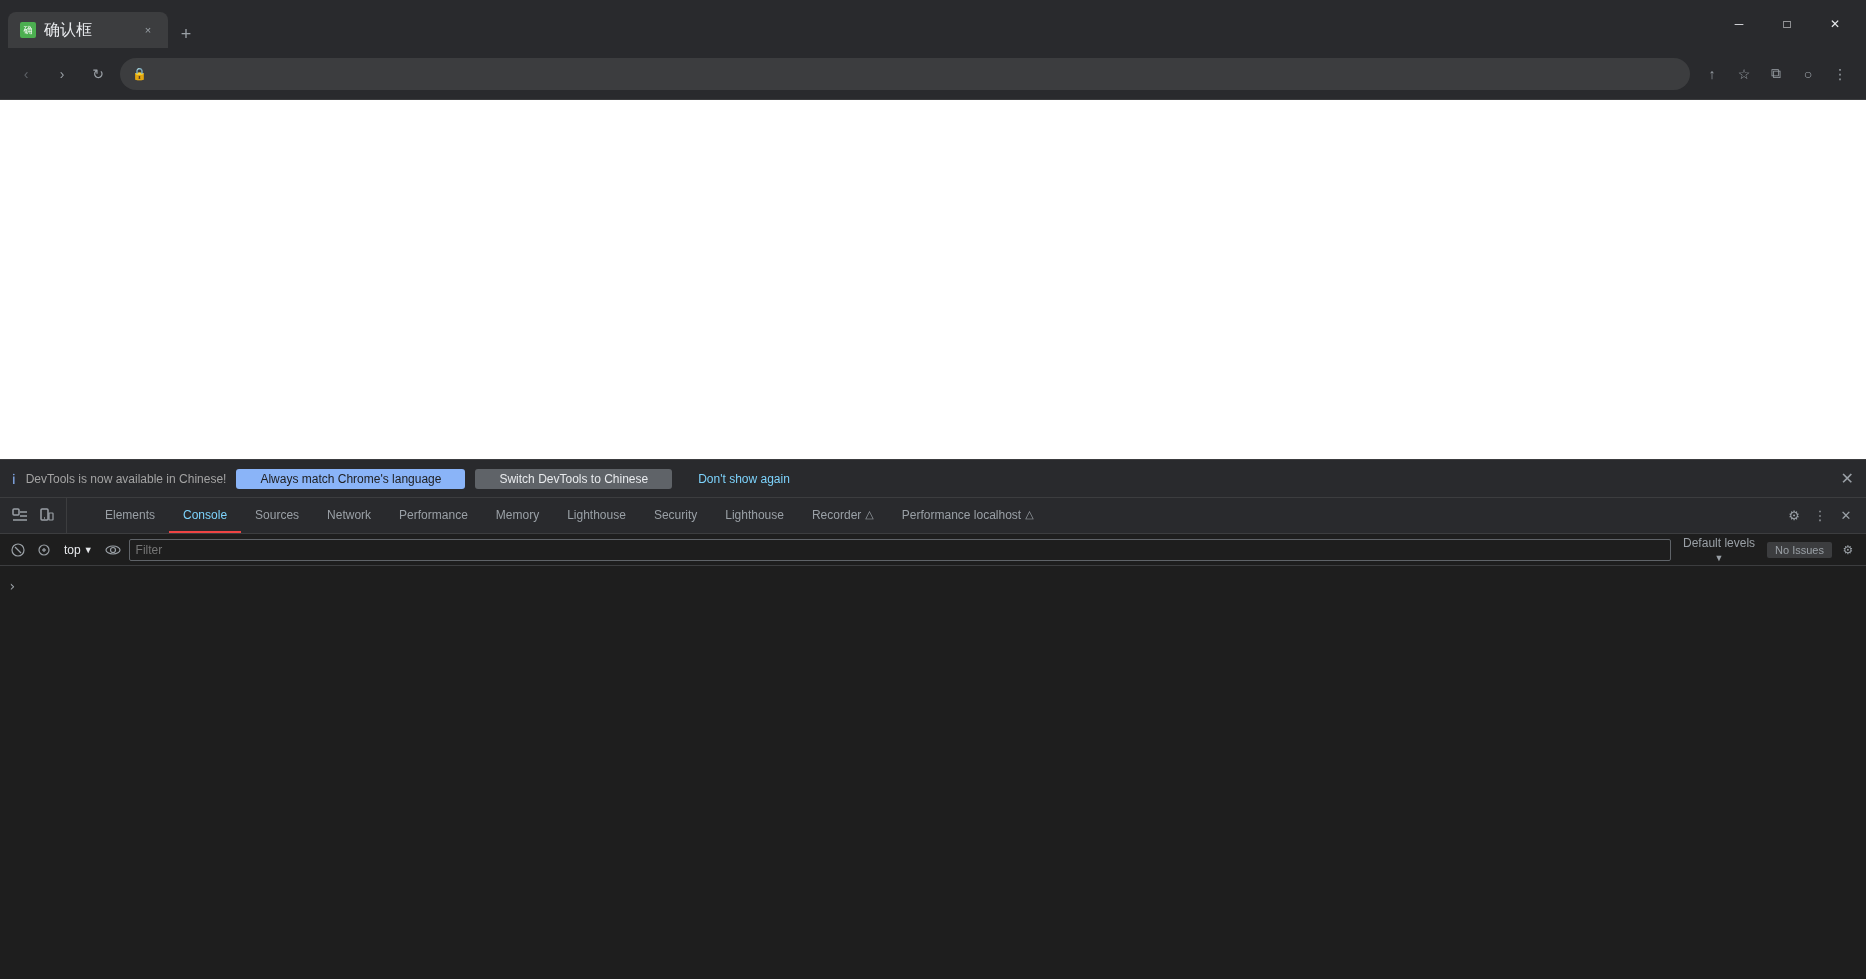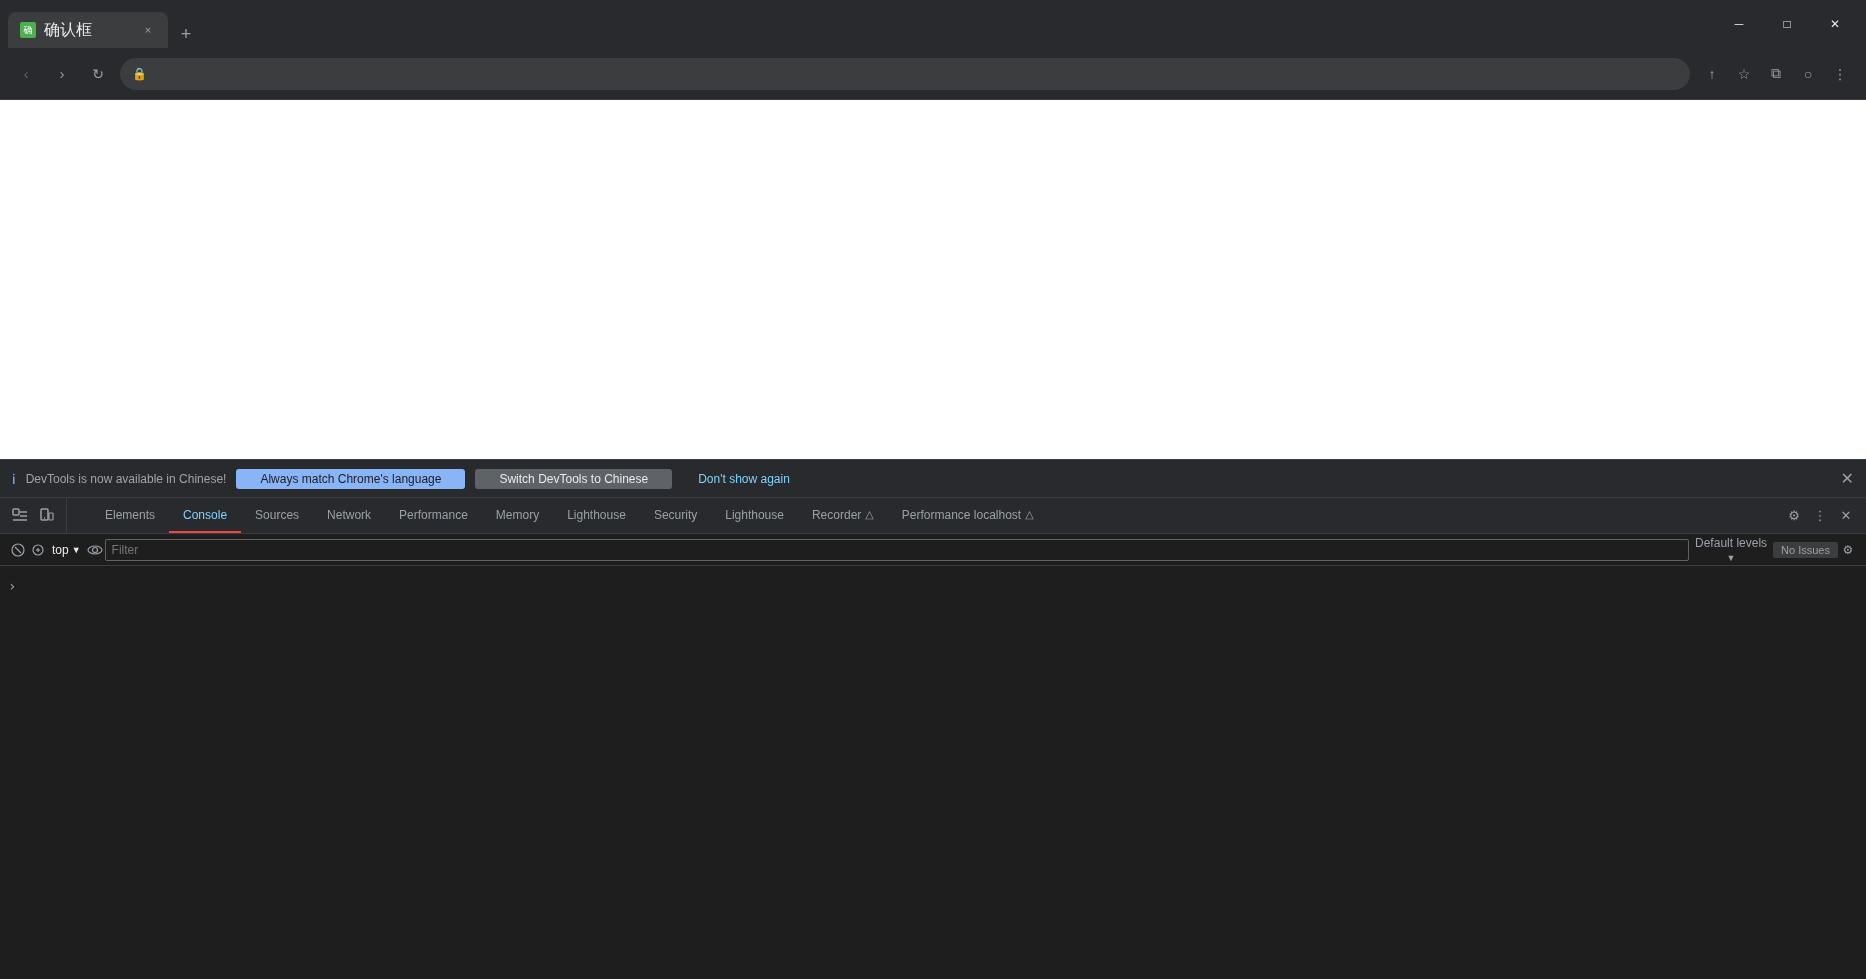--- a/index.html
+++ b/index.html
@@ -301,20 +301,21 @@
       padding: 0 8px;
     }
 
     
     .console-toolbar {
       height: 32px;
       background: #1e1e1e;
       display: flex;
       align-items: center;
       padding: 0 8px;
+      gap: 6px;
       border-bottom: 1px solid #3c3d3f;
     }
 
     .console-icon {
       width: 20px;
       height: 20px;
       display: flex;
       align-items: center;
       justify-content: center;
       cursor: pointer;

